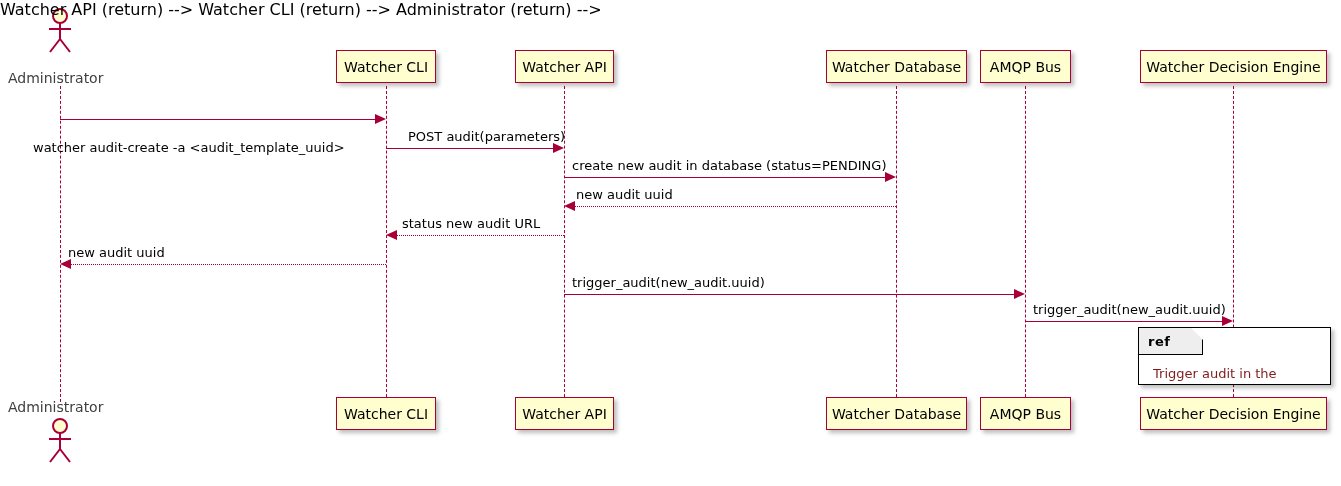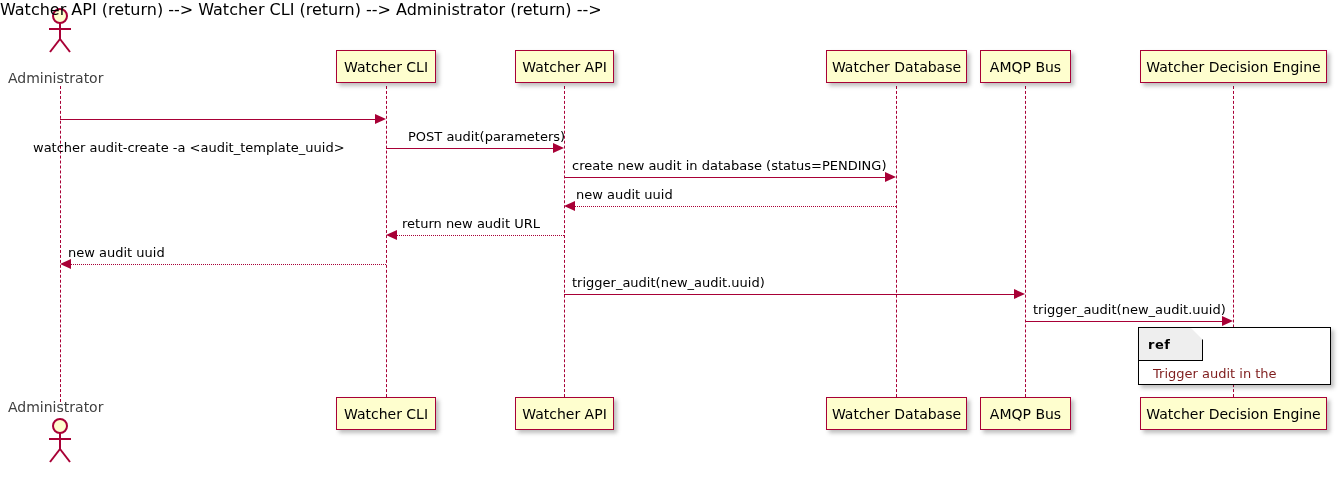--- a/index.html
+++ b/index.html
@@ -182,21 +182,21 @@
     <div class="msg-label" style="left:572px;top:159px;">create new audit in database (status=PENDING)</div>
     <div class="msg-line" style="left:564px;top:177px;width:321px;"></div>
     <div class="arrowhead right" style="left:885px;top:172px;"></div>
 
      Watcher API (return) --&gt;
     <div class="msg-label" style="left:576px;top:188px;">new audit uuid</div>
     <div class="msg-line dotted" style="left:575px;top:206px;width:321px;"></div>
     <div class="arrowhead left" style="left:564px;top:201px;"></div>
 
      Watcher CLI (return) --&gt;
-    <div class="msg-label" style="left:402px;top:217px;">return new audit URL</div>
+    <div class="msg-label" style="left:402px;top:217px;">status new audit URL</div>
     <div class="msg-line dotted" style="left:397px;top:235px;width:167px;"></div>
     <div class="arrowhead left" style="left:386px;top:230px;"></div>
 
      Administrator (return) --&gt;
     <div class="msg-label" style="left:68px;top:246px;">new audit uuid</div>
     <div class="msg-line dotted" style="left:71px;top:264px;width:315px;"></div>
     <div class="arrowhead left" style="left:60px;top:259px;"></div>
 
     
     <div class="msg-label" style="left:572px;top:276px;">trigger_audit(new_audit.uuid)</div>
@@ -205,21 +205,21 @@
 
     
     <div class="msg-label" style="left:1033px;top:303px;">trigger_audit(new_audit.uuid)</div>
     <div class="msg-line" style="left:1025px;top:321px;width:197px;"></div>
     <div class="arrowhead right" style="left:1222px;top:316px;"></div>
 
   </div>
 
   <div class="layer">
     <div class="ref-box" style="left:1138px;top:327px;width:193px;height:58px;">
-      <div class="ref-tab" style="width:64px;height:33px;">ref</div>
+      <div class="ref-tab" style="width:64px;height:27px;">ref</div>
       <div class="ref-body" style="left:14px;top:22px;width:175px;">
         <span>Trigger audit in the</span><br>
         <span>Watcher Decision Engine</span>
       </div>
     </div>
   </div>
 
   <div class="layer">
     <div class="actor-label" style="left:8px;top:400px;">Administrator</div>
     <div class="actor" style="left:43px;top:418px;">

